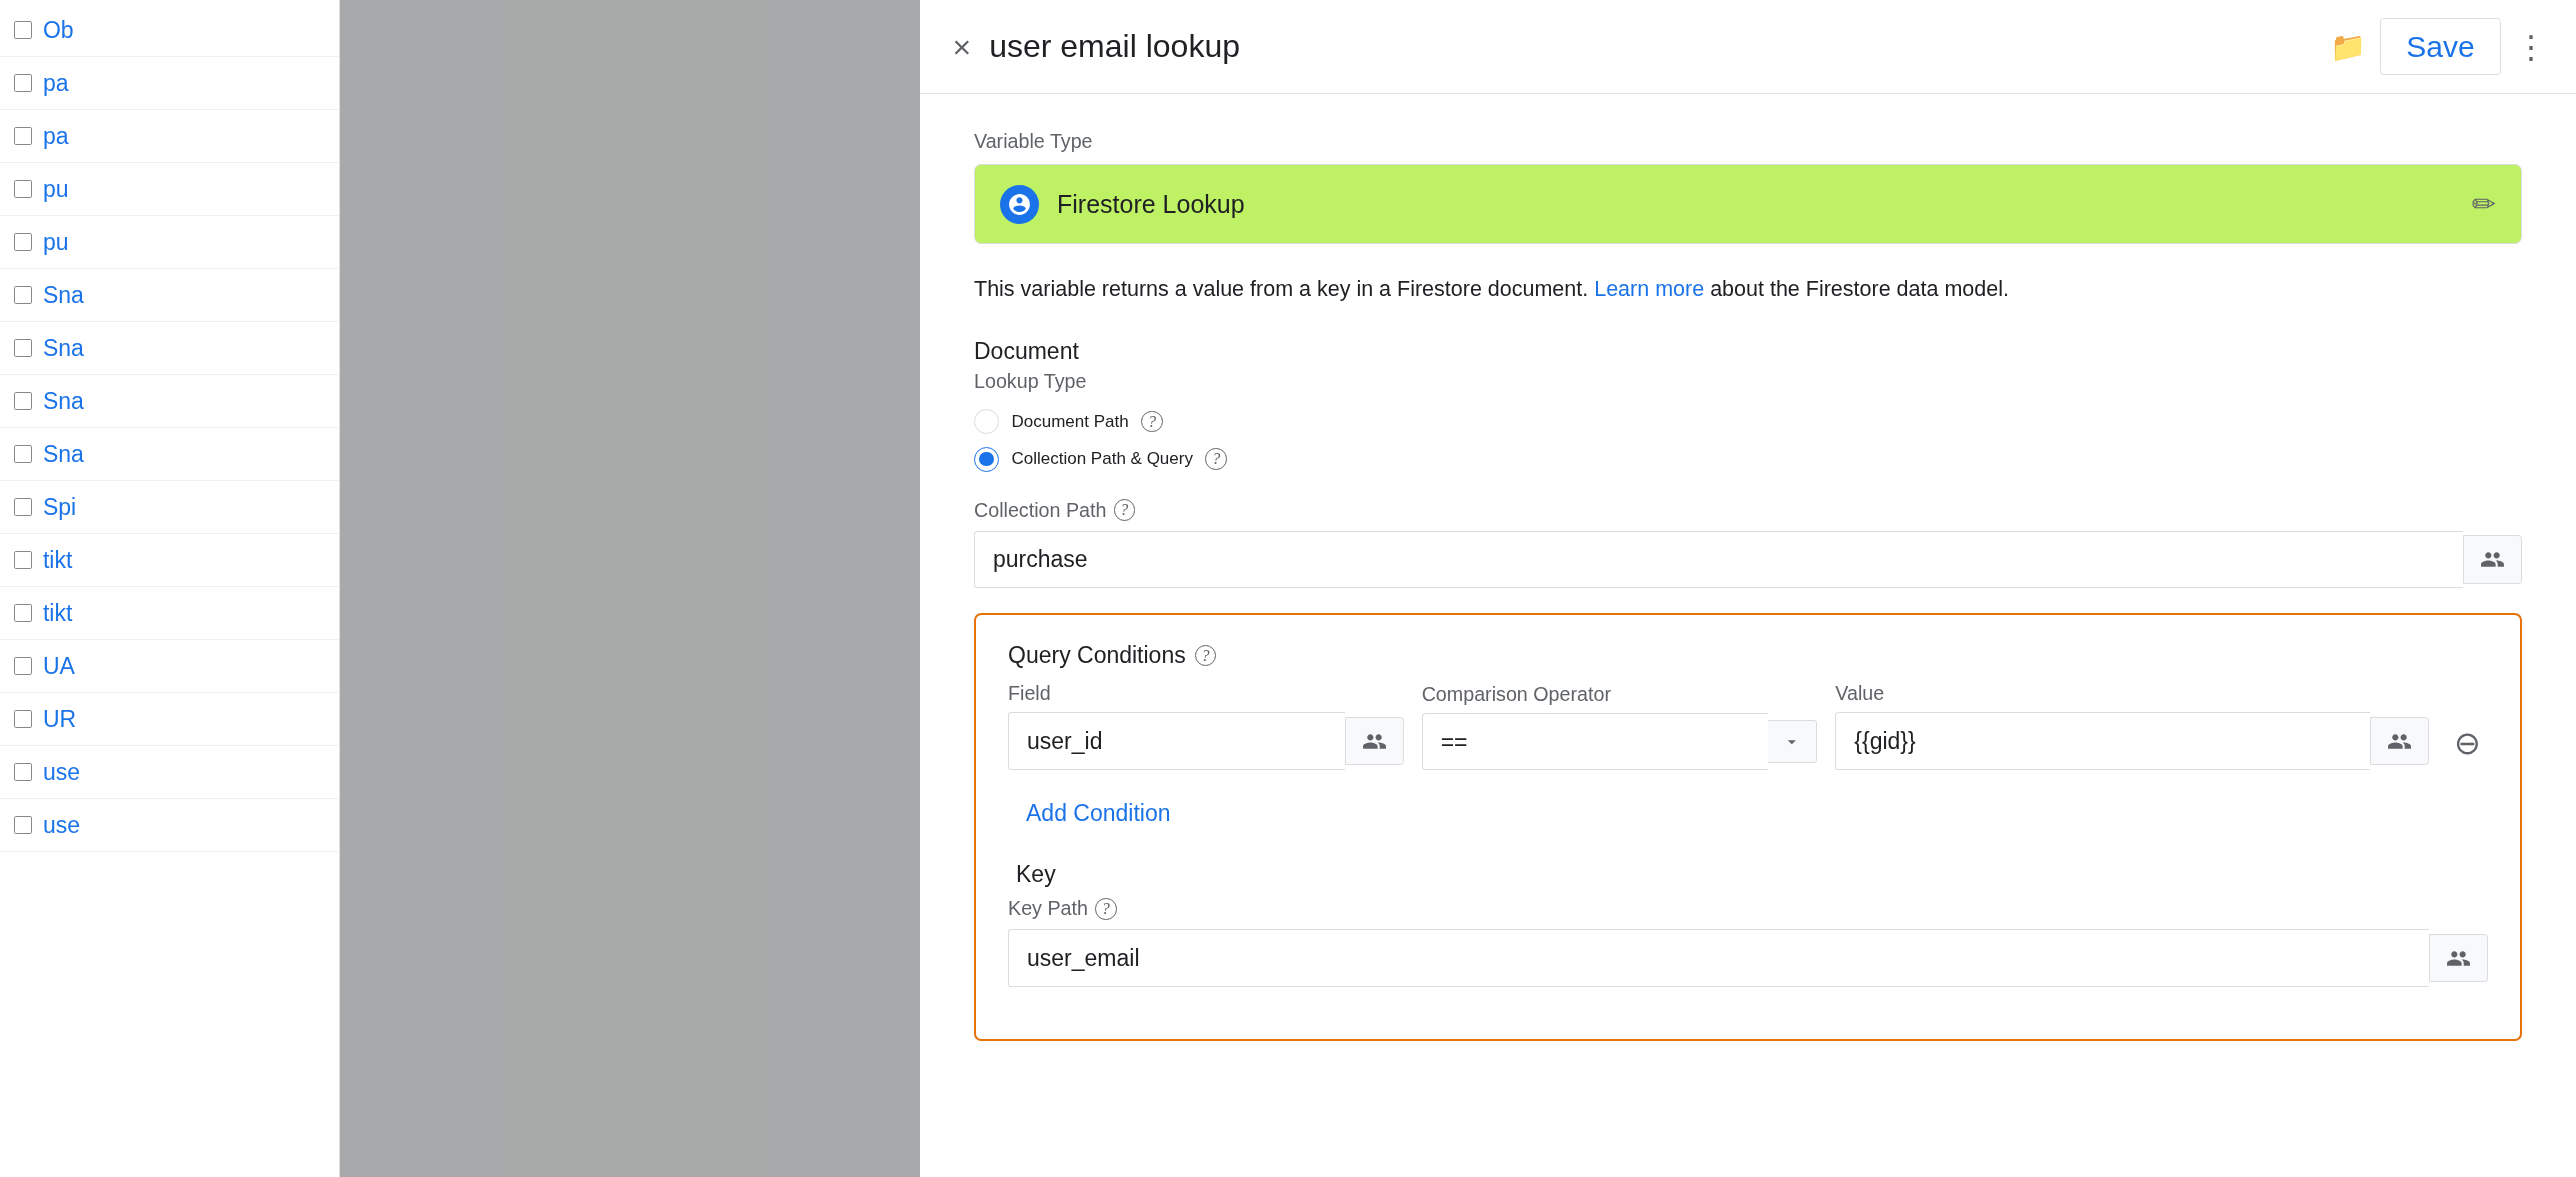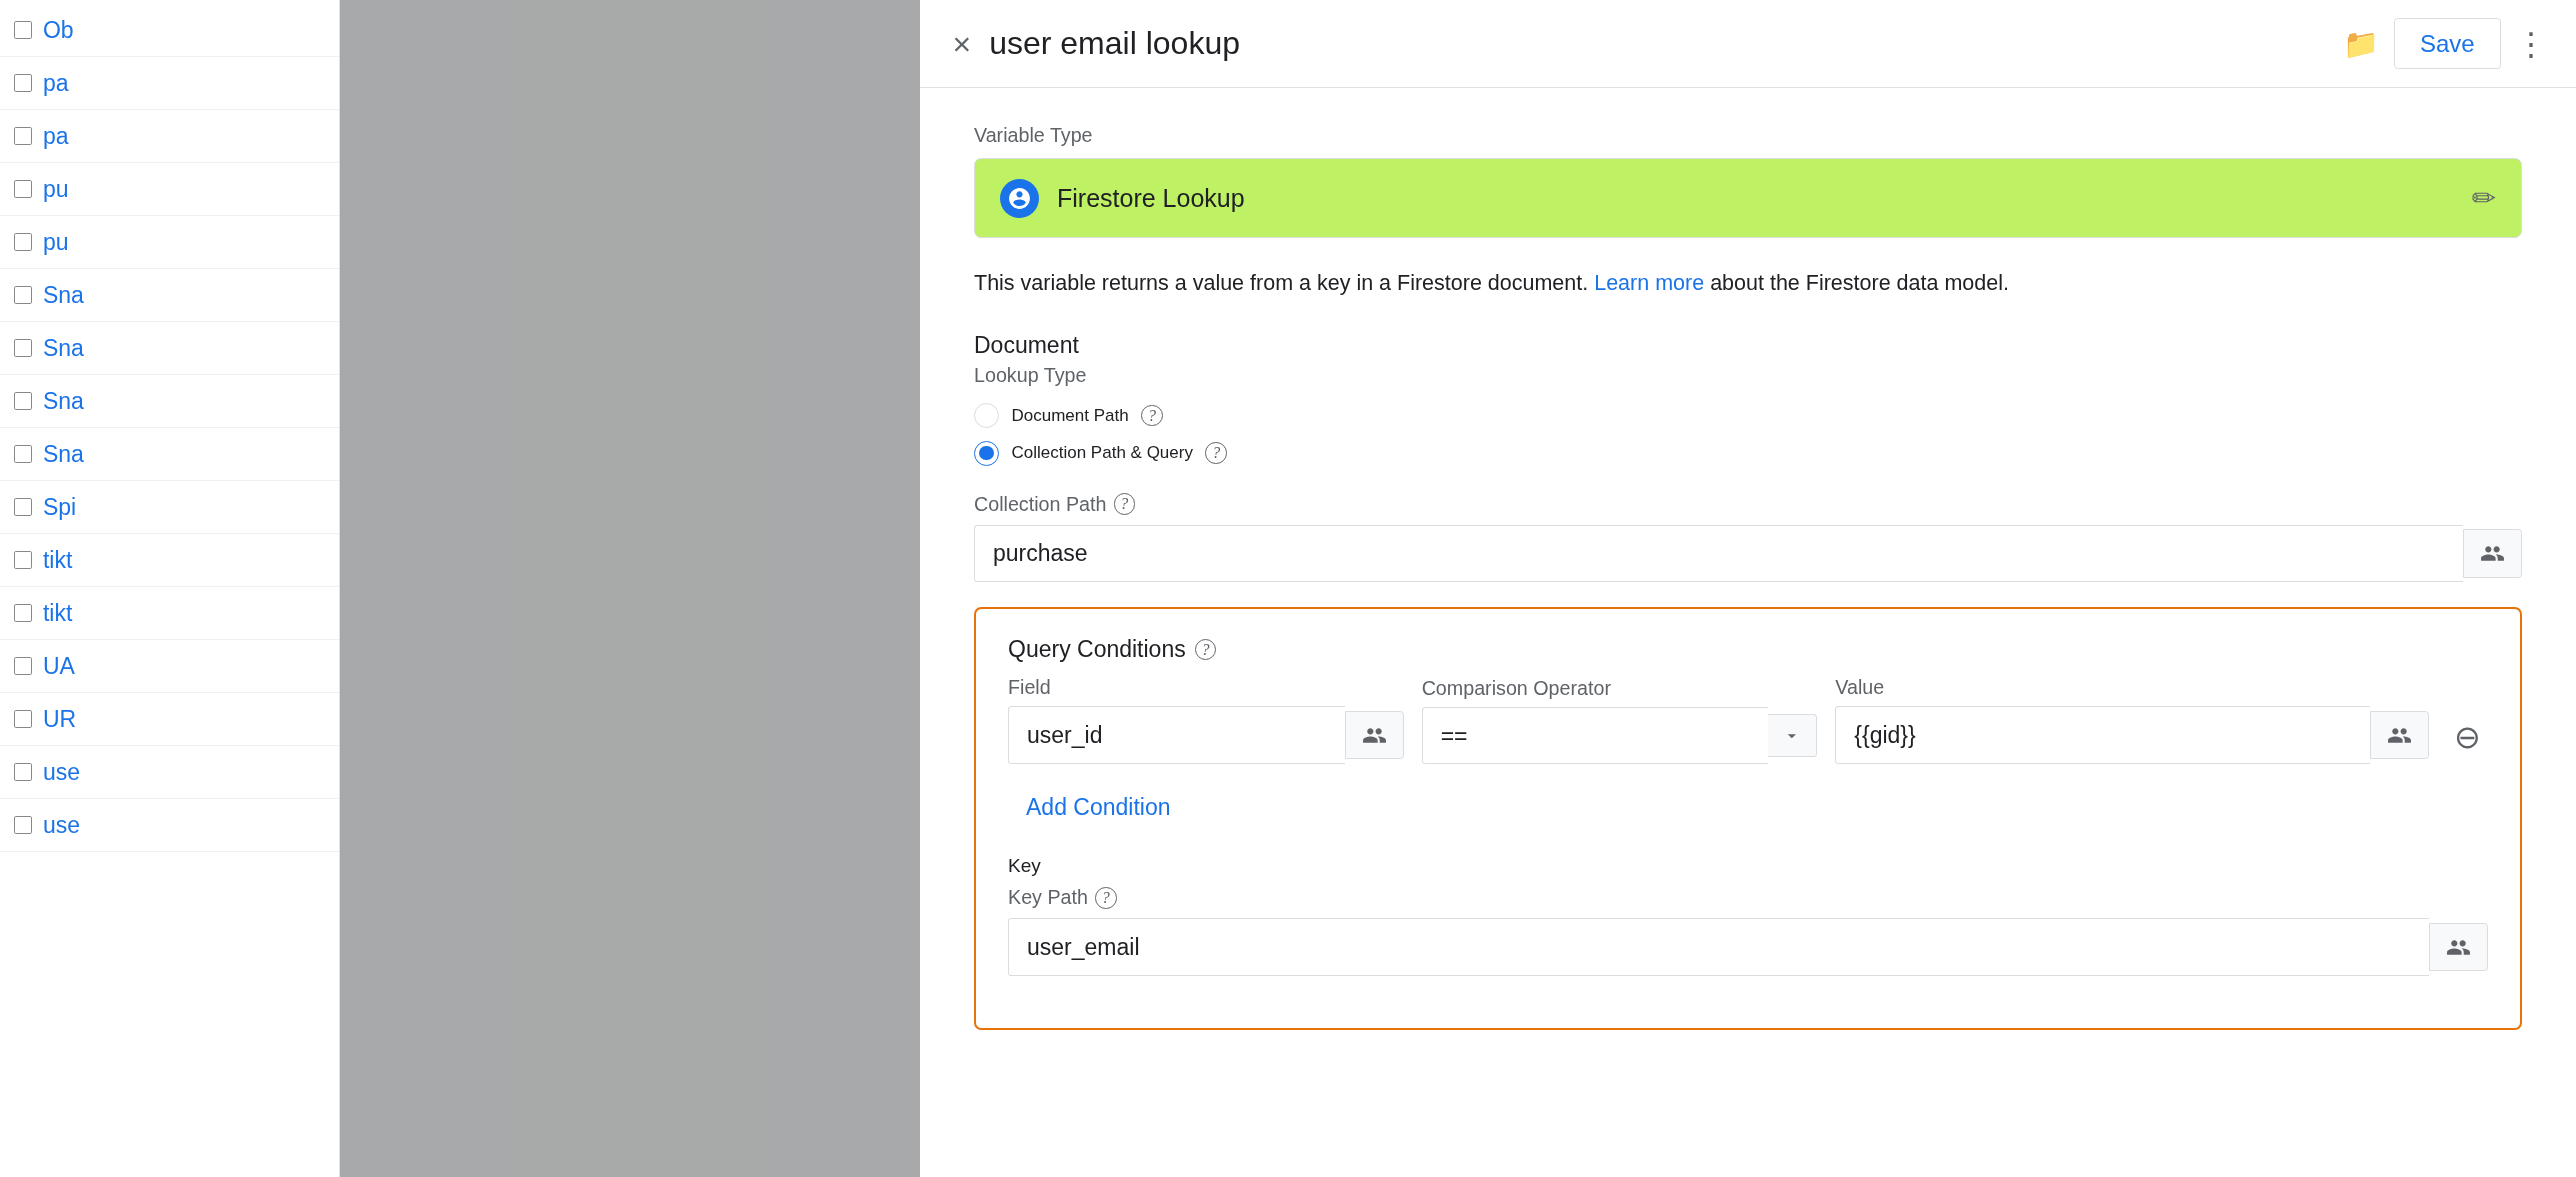--- a/index.html
+++ b/index.html
@@ -86,21 +86,21 @@
     }
     .modal-folder-icon {
       font-size: 29px;
       color: #5f6368;
     }
     .modal-save-btn {
       background: none;
       border: 0.9px solid #dadce0;
       border-radius: 3.6px;
       padding: 10.7px 25px;
-      font-size: 24px;
+      font-size: 30px;
       color: #1a73e8;
       cursor: pointer;
       font-weight: 500;
     }
     .modal-more-btn {
       background: none;
       border: none;
       cursor: pointer;
       font-size: 32px;
       color: #5f6368;
@@ -375,24 +375,25 @@
       cursor: pointer;
       padding: 12.5px 18px;
       border-radius: 3.6px;
       display: flex;
       align-items: center;
       gap: 7.2px;
     }
 
     
     .key-section-title {
-      font-size: 19px;
+      font-size: 23px;
       font-weight: 500;
       color: #202124;
       margin-bottom: 5.4px;
+      margin-left: 8px;
     }
   </style>
 </head>
 <body>
 
 <div class="sidebar">
   <div class="sidebar-item">
     <div class="sidebar-checkbox"></div>
     <span class="sidebar-label">Ob</span>
   </div>

